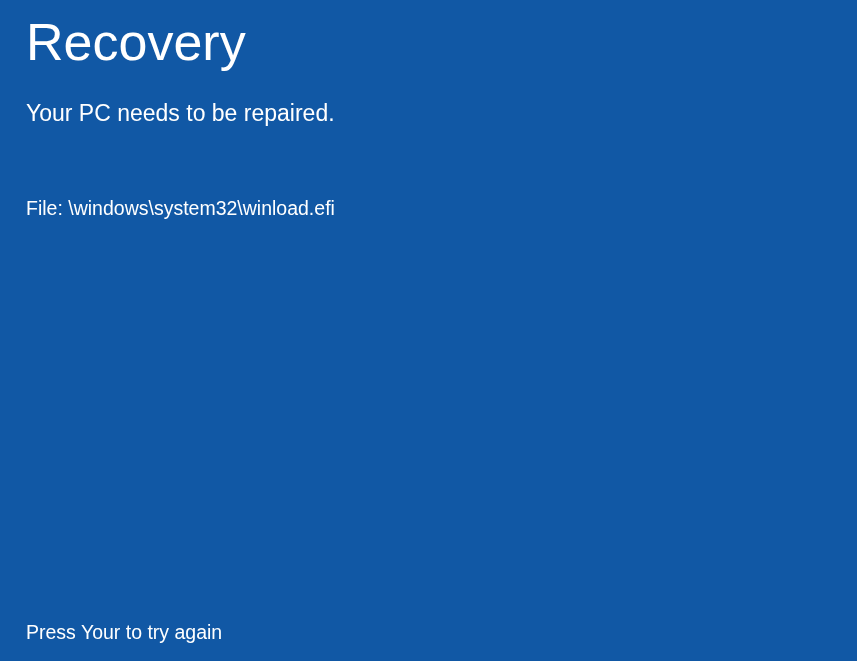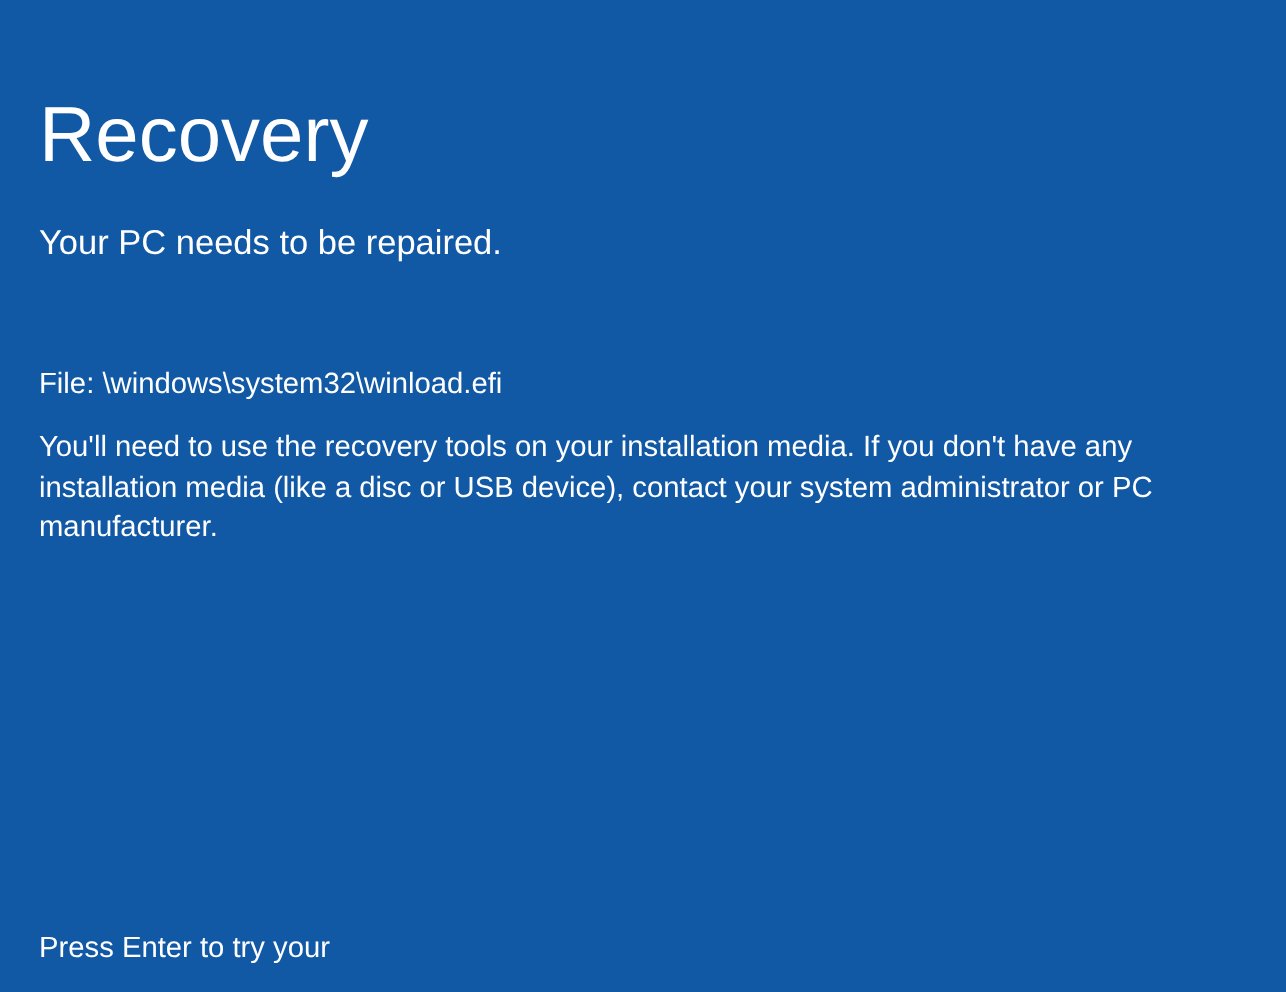--- a/index.html
+++ b/index.html
@@ -16,21 +16,20 @@
       font-weight: 300;
       padding: 12px 26px 20px 26px;
       overflow: hidden;
       position: relative;
     }
     .title {
       font-size: 52px;
       font-weight: 300;
       letter-spacing: 0px;
       margin-bottom: 28px;
-      margin-top: 48px;
     }
     .subtitle {
       font-size: 23px;
       font-weight: 300;
       margin-bottom: 68px;
     }
     .body-block {
       font-size: 19.5px;
       font-weight: 300;
       line-height: 1.35;
@@ -65,18 +64,17 @@
 
 <div class="title">Recovery</div>
 
 <div class="subtitle">Your PC needs to be repaired.</div>
 
 <div class="body-block">
   <div class="file-line">
     <span>File:</span>
     <span>\windows\system32\winload.efi</span>
   </div>
-  <div class="instructions">You'll need to use the recovery tools on your installation media. If you don't have any installation media (like a disc or USB device), contact your system administrator or PC manufacturer.</div>
 </div>
 
 <div class="footer">
-  <span class="footer-line">Press Enter to try your</span>
+  <span class="footer-line">Press Your to try again</span>
 </div>
 
 </body></html>

